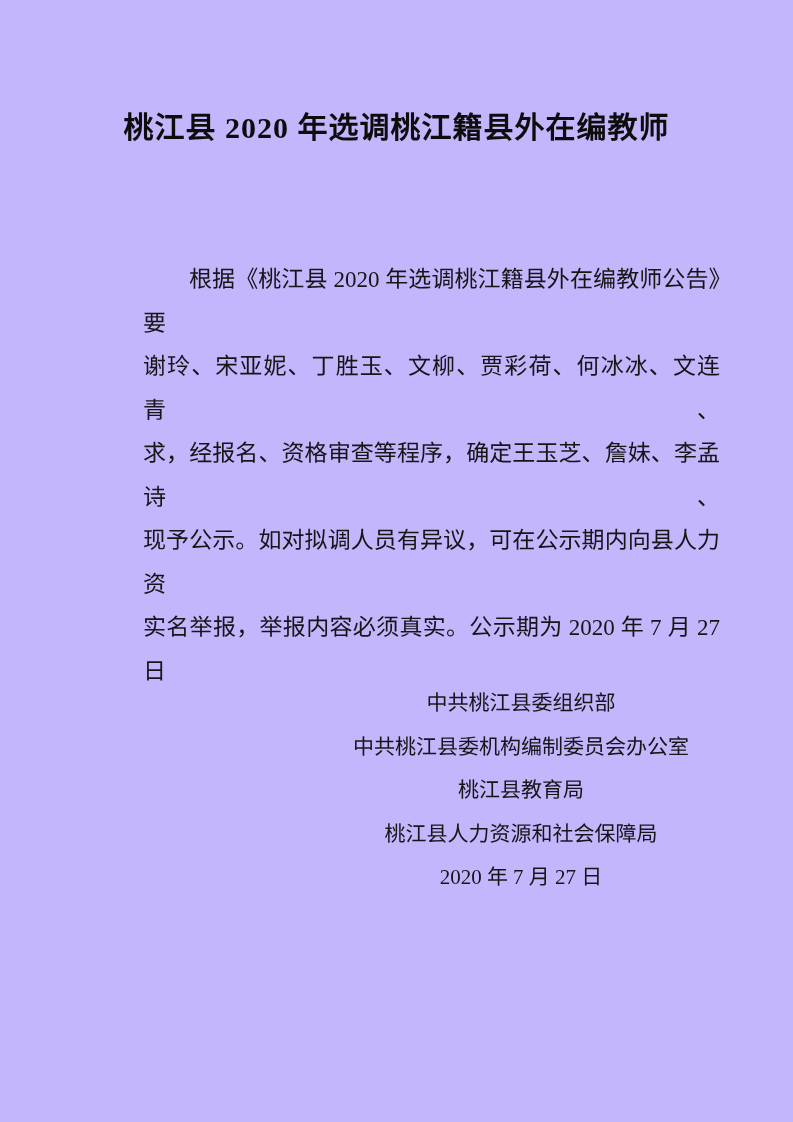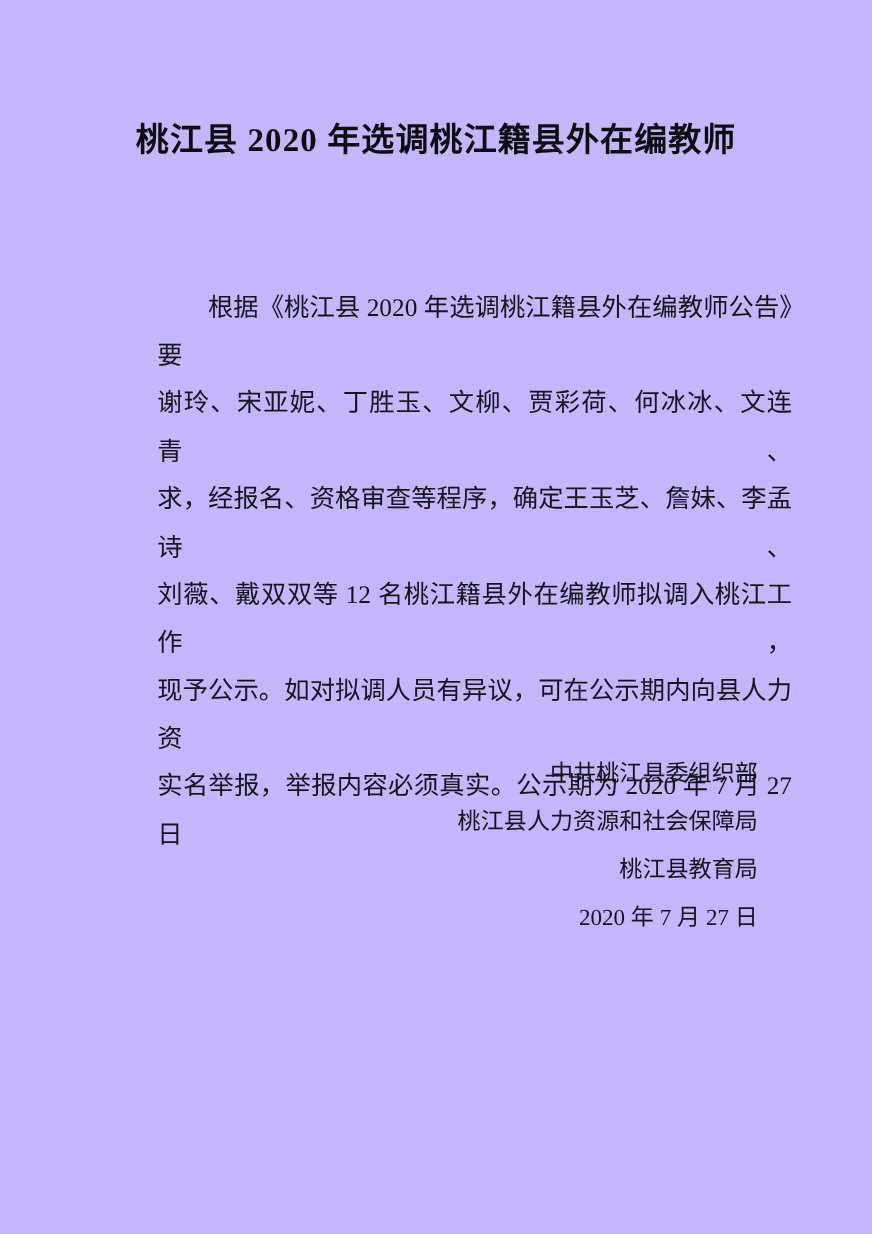--- a/index.html
+++ b/index.html
@@ -64,40 +64,41 @@
     top: 682px;
     right: 104px;
     text-align: right;
     font-size: 21px;
     line-height: 43.5px;
     color: #161616;
   }
   .sig-line {
     display: block;
     white-space: nowrap;
+    text-align: center;
   }
 </style>
 </head>
 <body>
 
 <div class="page">
 
   <h1 class="doc-title">
     <span class="title-line">桃江县 2020 年选调桃江籍县外在编教师</span>
   </h1>
 
   <div class="doc-body">
     <div class="body-line first-line">根据《桃江县 2020 年选调桃江籍县外在编教师公告》要</div>
     <div class="body-line">谢玲、宋亚妮、丁胜玉、文柳、贾彩荷、何冰冰、文连青、</div>
     <div class="body-line">求，经报名、资格审查等程序，确定王玉芝、詹妹、李孟诗、</div>
-    <div class="body-line">刘薇、戴双双等 12 名桃江籍县外在编教师拟调入桃江工作，</div>
     <div class="body-line">现予公示。如对拟调人员有异议，可在公示期内向县人力资</div>
     <div class="body-line">实名举报，举报内容必须真实。公示期为 2020 年 7 月 27 日</div>
   </div>
 
   <div class="signatures">
     <span class="sig-line">中共桃江县委组织部</span>
+    <span class="sig-line">中共桃江县委机构编制委员会办公室</span>
+    <span class="sig-line">桃江县教育局</span>
     <span class="sig-line">桃江县人力资源和社会保障局</span>
-    <span class="sig-line">桃江县教育局</span>
     <span class="sig-line">2020 年 7 月 27 日</span>
   </div>
 
 </div>
 
 </body></html>

